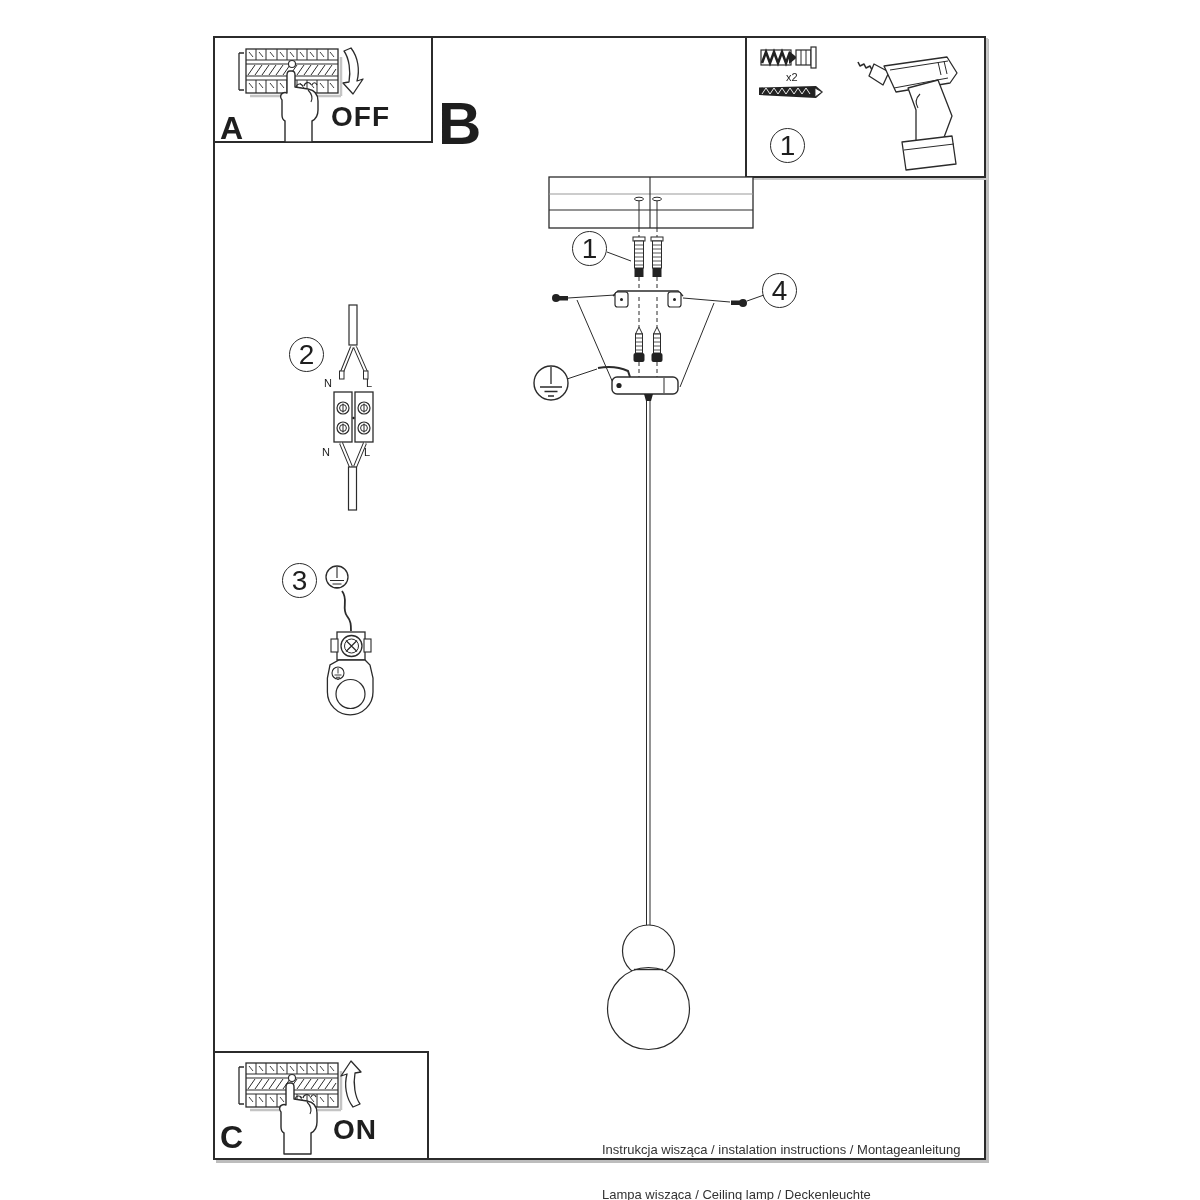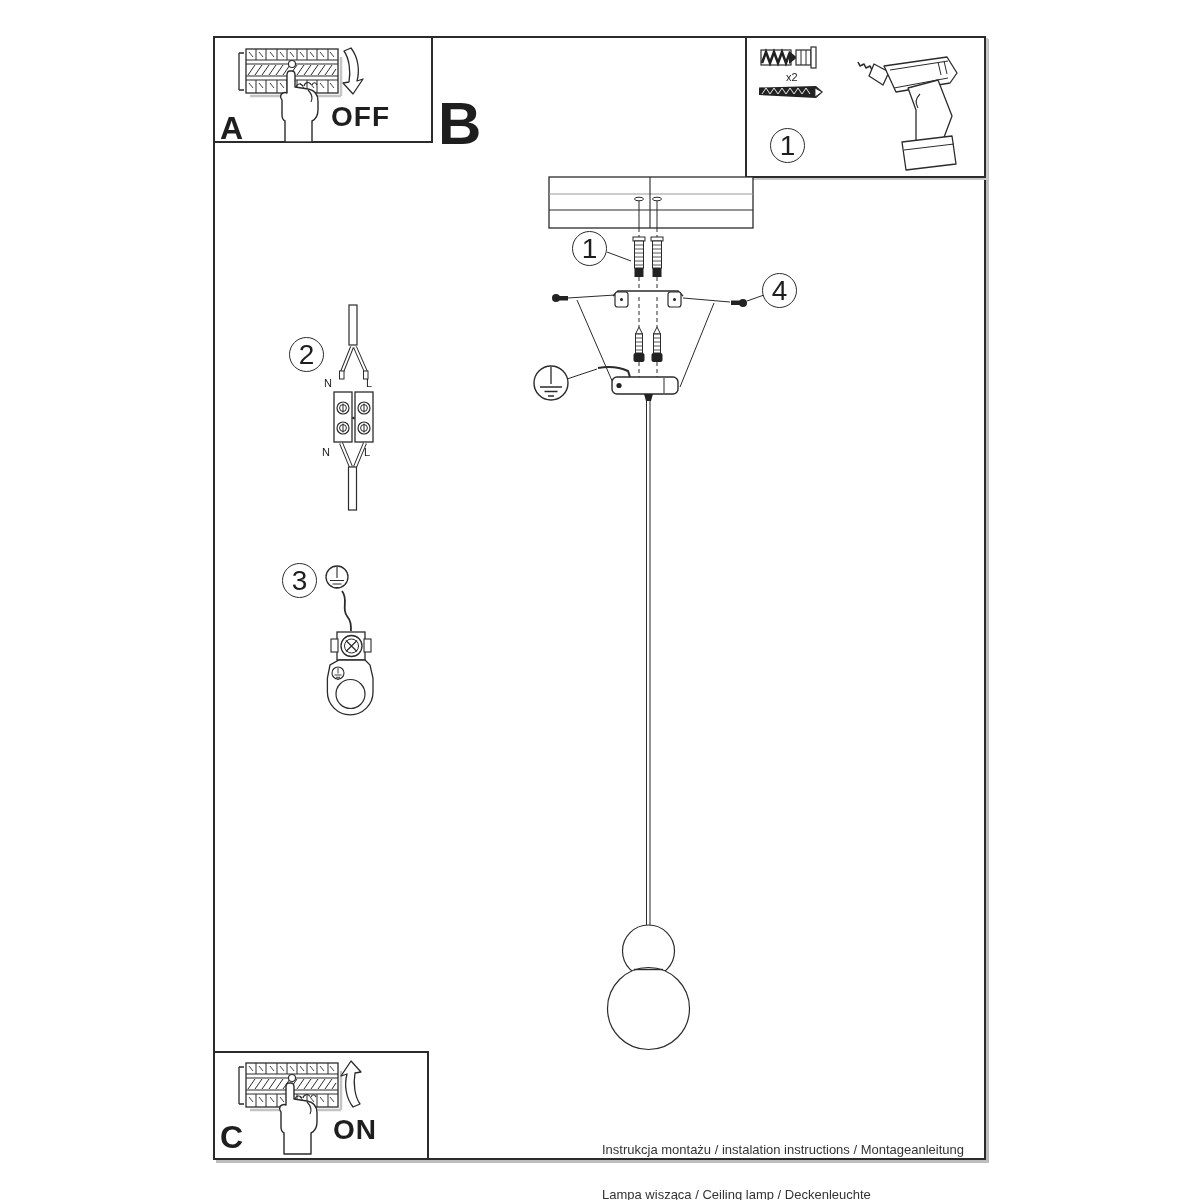--- a/index.html
+++ b/index.html
@@ -242,17 +242,17 @@
   <div class="callout" style="left:762px;top:273px">4</div>
   <div class="callout" style="left:289px;top:337px">2</div>
   <div class="callout" style="left:282px;top:563px">3</div>
 
   <div class="txt small-label" style="left:324px;top:377px">N</div>
   <div class="txt small-label" style="left:366px;top:377px">L</div>
   <div class="txt small-label" style="left:322px;top:446px">N</div>
   <div class="txt small-label" style="left:364px;top:446px">L</div>
 
   <div class="txt" id="footer">
-    <div>Instrukcja montażu / instalation instructions / Montageanleitung</div>
+    <div>Instrukcja wisząca / instalation instructions / Montageanleitung</div>
     <div>Lampa wisząca / Ceiling lamp / Deckenleuchte</div>
   </div>
 
 </div>
 
 </body></html>

